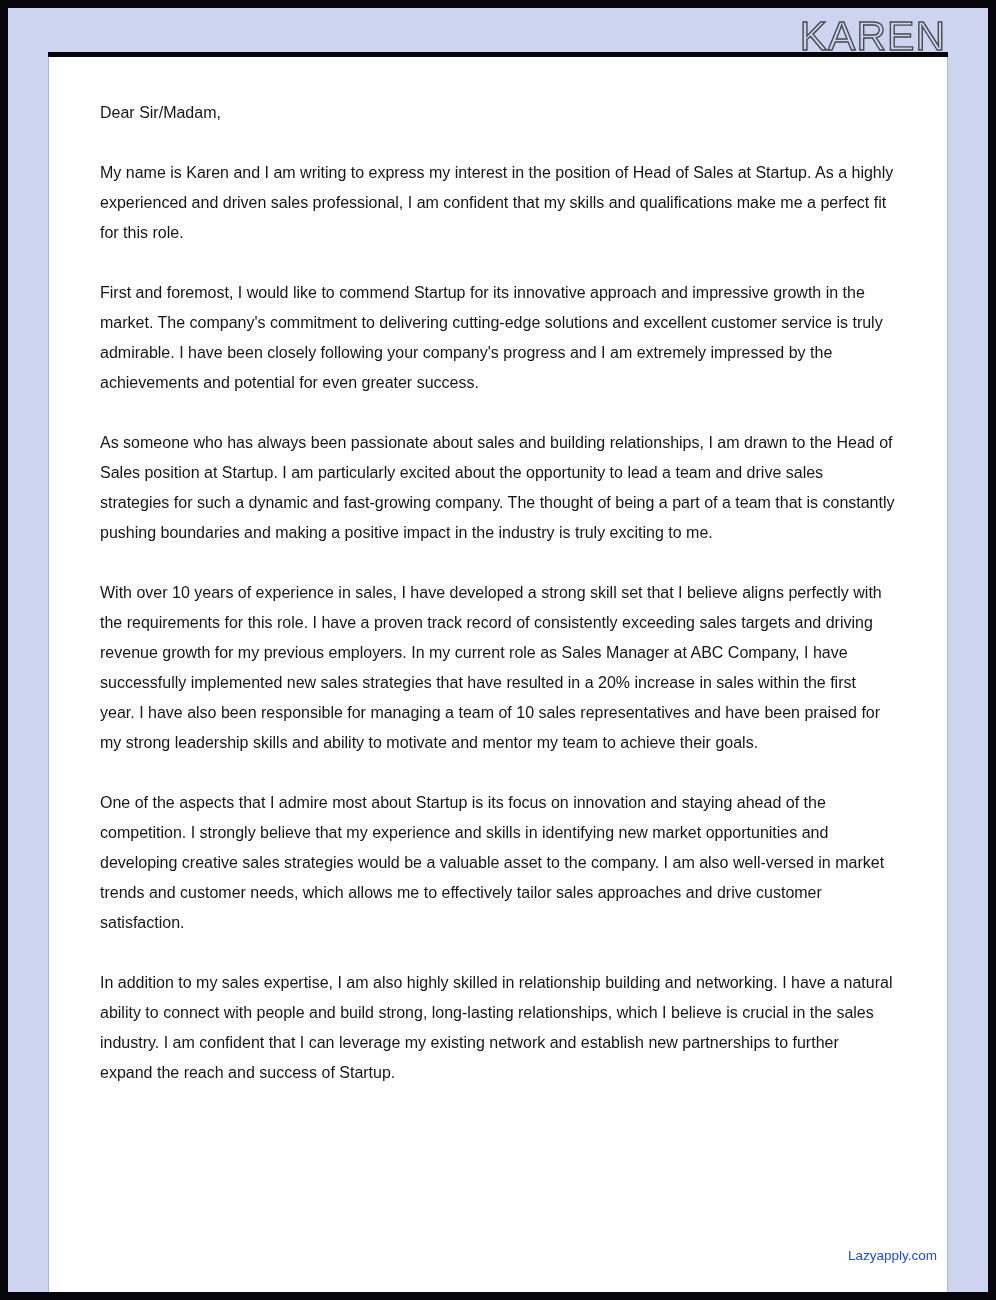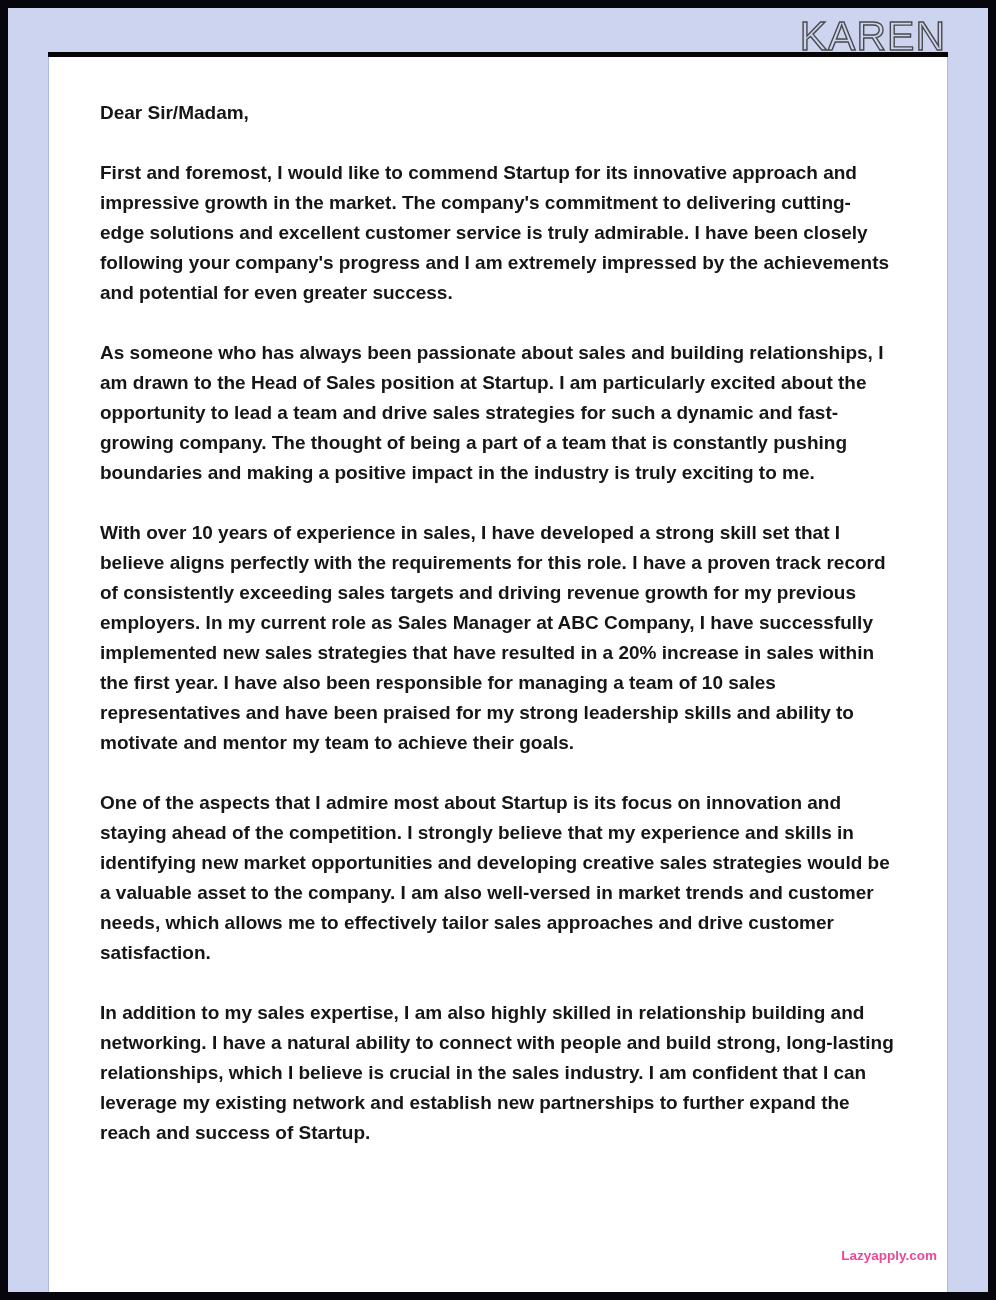--- a/index.html
+++ b/index.html
@@ -50,54 +50,53 @@
     right: 40px;
     top: 49px;
     bottom: 0;
     background: #ffffff;
     border-left: 1px solid #a9b7ea;
     border-right: 1px solid #a9b7ea;
     overflow: hidden;
   }
   .content {
     padding: 41px 52px 0 51px;
-    font-size: 19px;
+    font-size: 16px;
     line-height: 30px;
     color: #161616;
-    font-weight: bold;
   }
   .content p {
     margin: 0 0 30px 0;
   }
   .watermark {
     position: absolute;
     right: 10px;
     bottom: 29px;
     font-size: 13.5px;
-    color: #ec4899;
-    font-weight: bold;
+    color: #1d4ed8;
   }
 </style>
 </head>
 <body>
 
 <div class="canvas">
   <div class="frame">
 
     <div class="logo">
       <svg viewBox="0 0 160 48" xmlns="http://www.w3.org/2000/svg">
         <text x="158" y="38" text-anchor="end" font-family="Liberation Sans, sans-serif" font-size="41" letter-spacing="1" fill="none" stroke="#4a4a4a" stroke-width="1.4">KAREN</text>
       </svg>
     </div>
 
     <div class="header-rule"></div>
 
     <div class="page">
       <div class="content">
         <p>Dear Sir/Madam,</p>
+        <p>My name is Karen and I am writing to express my interest in the position of Head of Sales at Startup. As a highly experienced and driven sales professional, I am confident that my skills and qualifications make me a perfect fit for this role.</p>
         <p>First and foremost, I would like to commend Startup for its innovative approach and impressive growth in the market. The company's commitment to delivering cutting-edge solutions and excellent customer service is truly admirable. I have been closely following your company's progress and I am extremely impressed by the achievements and potential for even greater success.</p>
         <p>As someone who has always been passionate about sales and building relationships, I am drawn to the Head of Sales position at Startup. I am particularly excited about the opportunity to lead a team and drive sales strategies for such a dynamic and fast-growing company. The thought of being a part of a team that is constantly pushing boundaries and making a positive impact in the industry is truly exciting to me.</p>
         <p>With over 10 years of experience in sales, I have developed a strong skill set that I believe aligns perfectly with the requirements for this role. I have a proven track record of consistently exceeding sales targets and driving revenue growth for my previous employers. In my current role as Sales Manager at ABC Company, I have successfully implemented new sales strategies that have resulted in a 20% increase in sales within the first year. I have also been responsible for managing a team of 10 sales representatives and have been praised for my strong leadership skills and ability to motivate and mentor my team to achieve their goals.</p>
         <p>One of the aspects that I admire most about Startup is its focus on innovation and staying ahead of the competition. I strongly believe that my experience and skills in identifying new market opportunities and developing creative sales strategies would be a valuable asset to the company. I am also well-versed in market trends and customer needs, which allows me to effectively tailor sales approaches and drive customer satisfaction.</p>
         <p>In addition to my sales expertise, I am also highly skilled in relationship building and networking. I have a natural ability to connect with people and build strong, long-lasting relationships, which I believe is crucial in the sales industry. I am confident that I can leverage my existing network and establish new partnerships to further expand the reach and success of Startup.</p>
       </div>
       <div class="watermark">Lazyapply.com</div>
     </div>
 
   </div>

